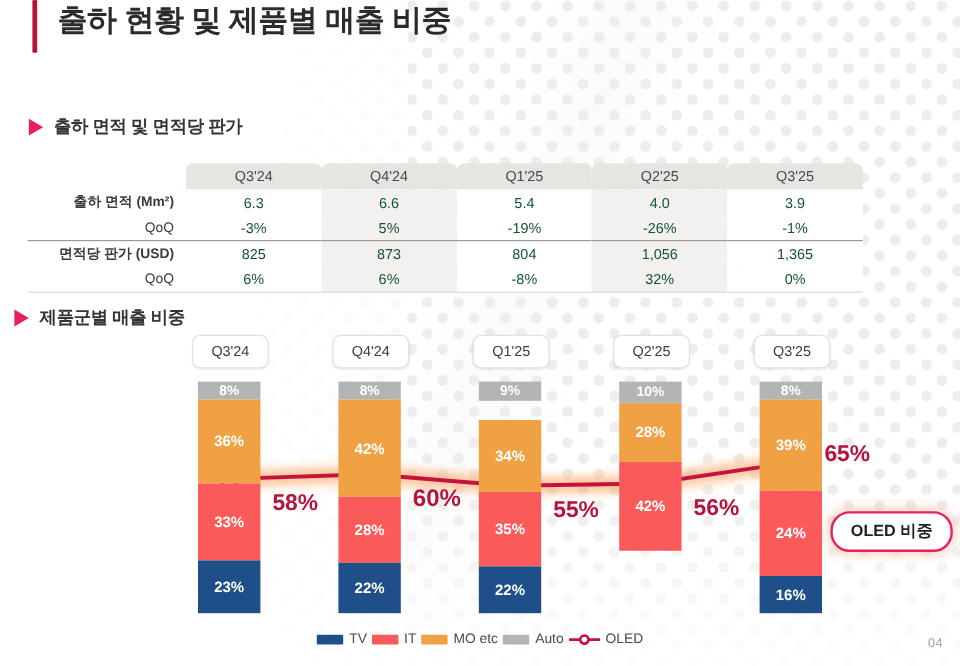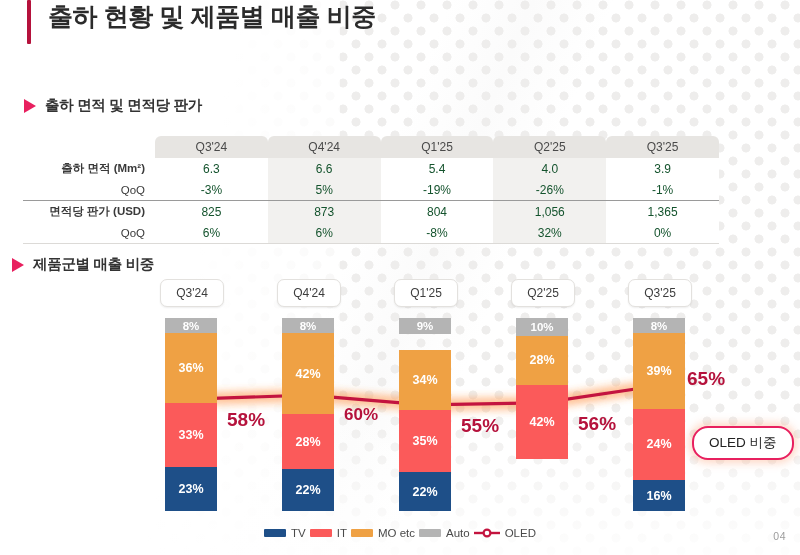--- a/index.html
+++ b/index.html
@@ -124,21 +124,21 @@
     position:absolute;
     font-size:18px; font-weight:bold; color:#b5123c;
     white-space:nowrap;
   }
   .oled-callout{
     position:absolute;
     padding:6px 15px;
     background:#ffffff;
     border:2px solid #e8205f;
     border-radius:16px;
-    font-size:13.5px; font-weight:normal; color:#222222;
+    font-size:13.5px; font-weight:bold; color:#222222;
     box-shadow:0 0 9px 3px rgba(250,140,90,0.35);
     white-space:nowrap;
   }
 
   
   .legend{
     position:absolute; left:0; top:527px; width:800px;
     display:flex; justify-content:center; align-items:center; gap:4px;
     font-size:11.5px; color:#4a4a4a;
   }
@@ -267,21 +267,21 @@
         <div class="seg mo" style="height: 54.04px;">28%</div>
         <div class="seg it" style="height: 81.06px;">42%</div>
       </div>
       <div class="bar" style="left: 633px; top: 44px; height: 193px;">
         <div class="seg auto" style="height: 15.44px; font-size: 11.5px;">8%</div>
         <div class="seg mo" style="height: 75.27px;">39%</div>
         <div class="seg it" style="height: 71.41px;">24%</div>
         <div class="seg tv" style="height: 30.88px;">16%</div>
       </div>
       <div class="oled-lbl" style="left: 227px; top: 135.06px; font-size: 19px;">58%</div>
-      <div class="oled-lbl" style="left: 344px; top: 131.2px; font-size: 17px;">60%</div>
+      <div class="oled-lbl" style="left: 344px; top: 131.2px; font-size: 20px;">60%</div>
       <div class="oled-lbl" style="left: 461px; top: 140.85px; font-size: 19px;">55%</div>
       <div class="oled-lbl" style="left: 578px; top: 138.92px; font-size: 19px;">56%</div>
       <div class="oled-lbl" style="left: 687px; top: 93.55px; font-size: 19px;">65%</div>
       <div class="oled-callout" style="left: 692px; top: 152px;">OLED 비중</div>
     </div>
 
   <div class="legend layer">
     <div class="lg-item">
       <span class="lg-swatch" style="background:#1e4f88"></span>
       <span>TV</span>

